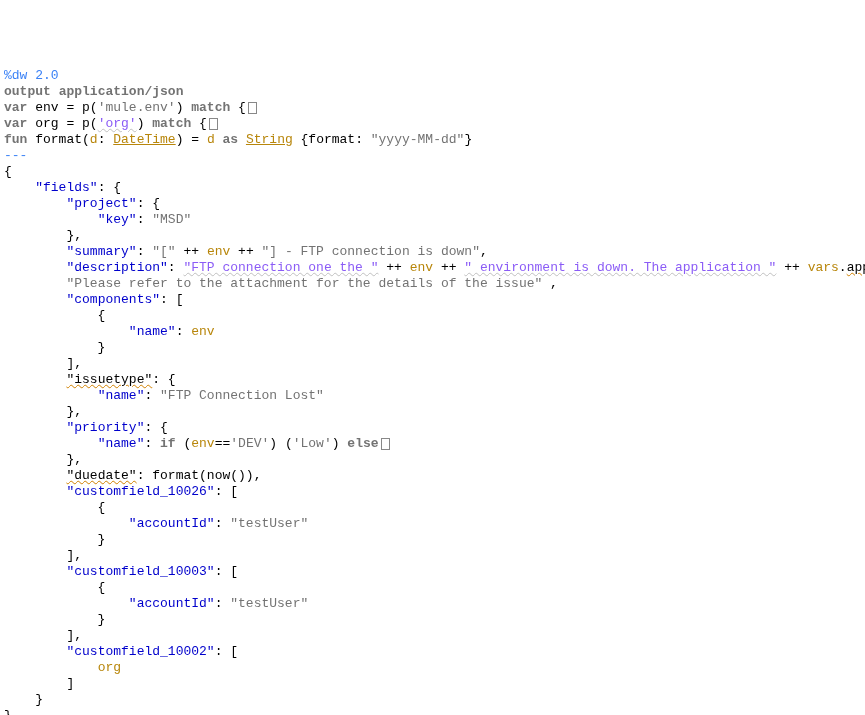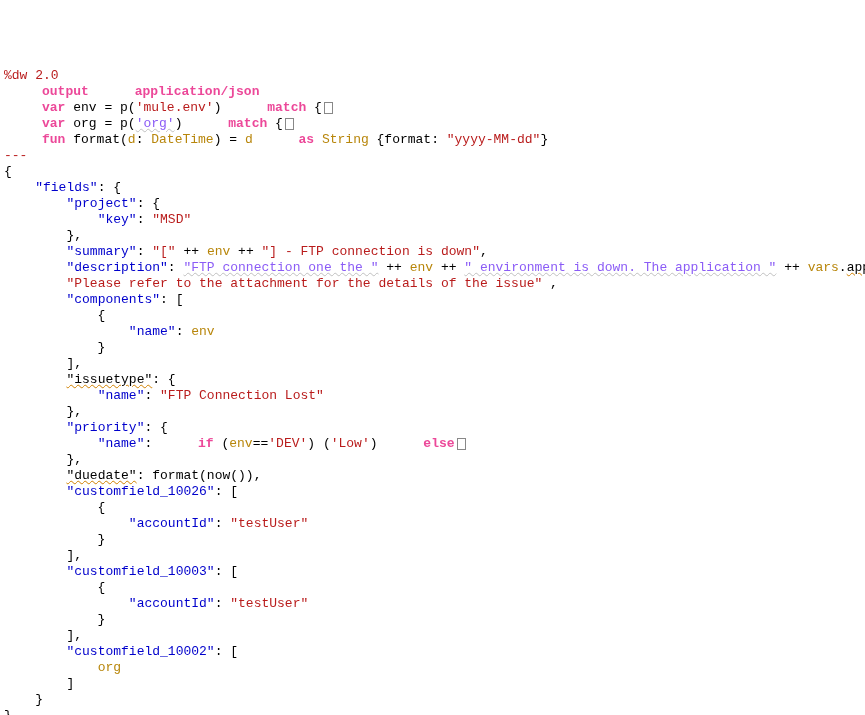--- a/index.html
+++ b/index.html
@@ -6,26 +6,26 @@
     margin: 0;
     padding: 4px;
     font-family: Consolas, Monaco, 'Courier New', monospace;
     font-size: 13px;
     line-height: 16px;
     background: #fff;
     color: #000;
     white-space: pre;
     overflow-x: hidden;
   }
-  .kw { color: #ec4899; font-weight: bold; margin-left: 38px; }      
-  .str { color: #b91c1c; }                        
+  .kw { color: #737373; font-weight: bold; }      
+  .str { color: #737373; }                        
   .str-u { color: #8b5cf6; text-decoration: underline wavy #c0c0c0; text-decoration-thickness:1px; }
-  .type { color: #b8860b; }                       
+  .type { color: #b8860b; text-decoration: underline; }                       
   .varname { color: #b8860b; }
-  .dim { color: #b91c1c; }
+  .dim { color: #3b82f6; }
   .warn { text-decoration: underline wavy #d08000; text-decoration-thickness:1px; }
   .box { border:1px solid #888; display:inline-block; width:7px; height:10px; vertical-align:middle; margin-left:2px;}
   .blue { color:#0000cc; }
   .line { display:block; }
 </style>
 </head>
 <body>
 
 
 

